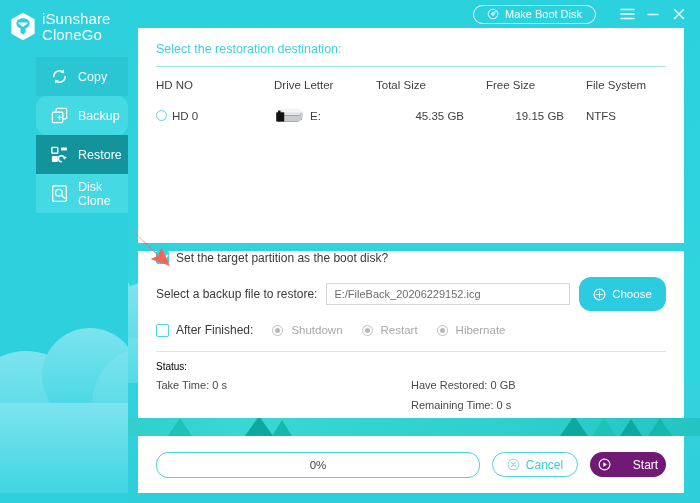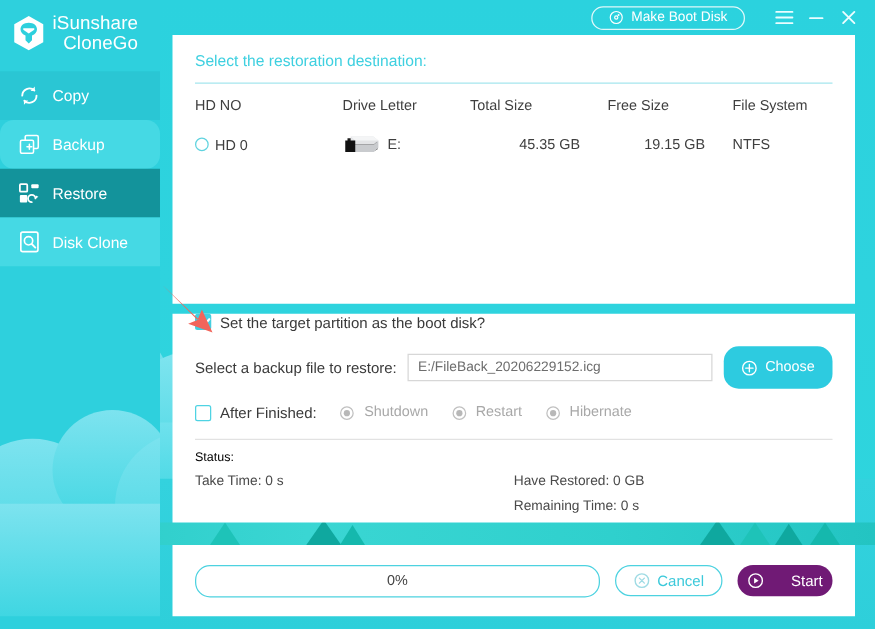--- a/index.html
+++ b/index.html
@@ -32,22 +32,22 @@
     background:linear-gradient(90deg,#28c9c6 0%,#3ad6d3 35%,#2fd0cd 70%,#23c4c2 100%);}
   
   #sidebar{position:absolute;left:0;top:0;width:128px;height:503px;z-index:5;
     background:linear-gradient(180deg,#2ed0dd 0%,#2ed0dd 55%,#2ed0dd 100%);
     overflow:hidden;}
   #sidebar .sb-clouds{position:absolute;left:0;bottom:0;width:128px;height:220px;overflow:hidden;}
   #sidebar .sb-cloud{position:absolute;border-radius:50% 50% 0 0;
     background:linear-gradient(180deg,#7de3ef 0%,#3fd6e2 100%);}
   .logo-row{display:flex;align-items:center;gap:6px;padding:9px 0 0 10px;height:44px;box-sizing:border-box;}
   .logo-mark{width:26px;height:29px;flex:0 0 26px;}
-  .logo-text{color:#ffffff;font-size:15px;line-height:15.5px;font-weight:400;letter-spacing:.1px;text-align:right;}
-  .nav{margin-top:13px;}
+  .logo-text{color:#ffffff;font-size:15px;line-height:15.5px;font-weight:400;letter-spacing:.1px;}
+  .nav{margin-top:13px;padding-left:36px;}
   .nav-item{height:39px;display:flex;align-items:center;gap:9px;padding-left:14px;
     box-sizing:border-box;cursor:pointer;}
   .nav-item .ic{width:19px;height:19px;flex:0 0 19px;display:block;}
   .nav-item .lbl{color:#ffffff;font-size:12.5px;}
   .nav-item.copy{background:#2ac6d4;}
   .nav-item.backup{background:#45d9e4;border-radius:11px;}
   .nav-item.restore{background:#13939b;}
   .nav-item.diskclone{background:#45d9e4;}
   
   #topbar{position:absolute;left:128px;top:0;width:572px;height:28px;z-index:6;

